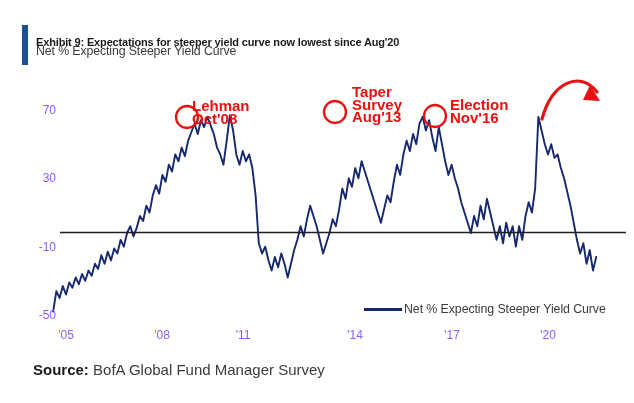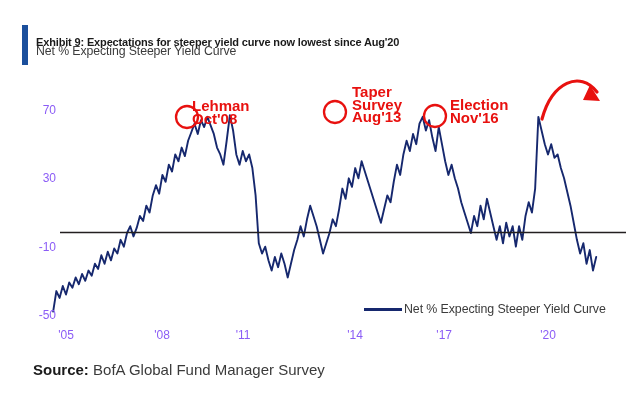--- a/index.html
+++ b/index.html
@@ -154,21 +154,21 @@
 
   <div class="axis-label ylabel" style="left:26px; top:103px; width:30px;">70</div>
   <div class="axis-label ylabel" style="left:26px; top:171px; width:30px;">30</div>
   <div class="axis-label ylabel" style="left:22px; top:240px; width:34px;">-10</div>
   <div class="axis-label ylabel" style="left:22px; top:308px; width:34px;">-50</div>
 
   <div class="axis-label xlabel" style="left:50px; top:328px; width:32px;">'05</div>
   <div class="axis-label xlabel" style="left:146px; top:328px; width:32px;">'08</div>
   <div class="axis-label xlabel" style="left:227px; top:328px; width:32px;">'11</div>
   <div class="axis-label xlabel" style="left:339px; top:328px; width:32px;">'14</div>
-  <div class="axis-label xlabel" style="left:420px; top:328px; width:32px;text-align:right;">'17</div>
+  <div class="axis-label xlabel" style="left:436px; top:328px; width:32px;">'17</div>
   <div class="axis-label xlabel" style="left:532px; top:328px; width:32px;">'20</div>
 
   <div class="annot" style="left:192px; top:100px;">
     <div>Lehman</div>
     <div>Oct'08</div>
   </div>
 
   <div class="annot" style="left:352px; top:86px;">
     <div>Taper</div>
     <div>Survey</div>

